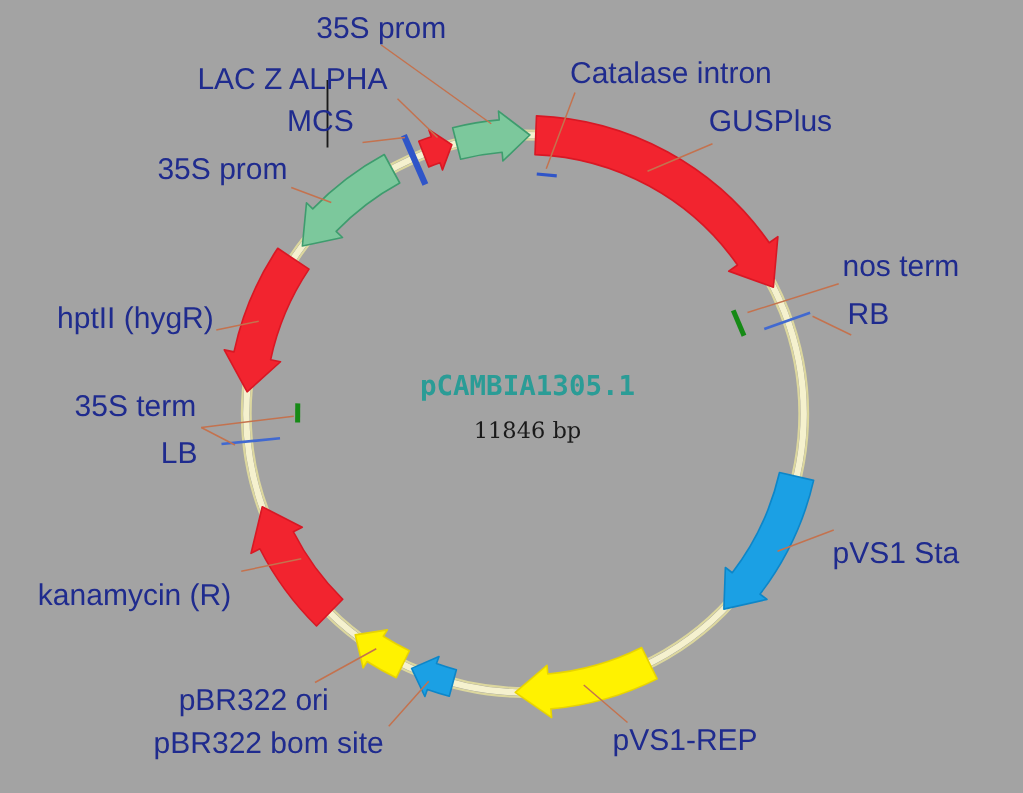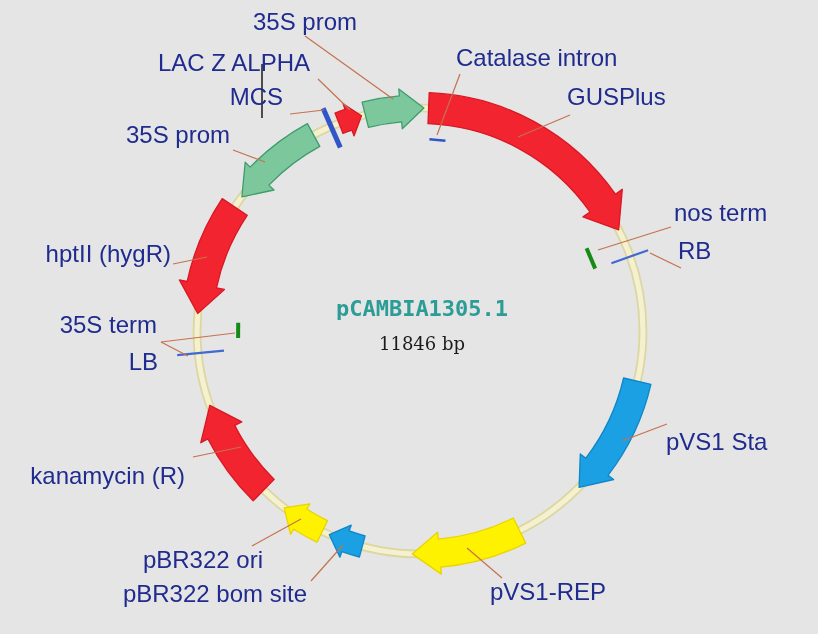--- a/index.html
+++ b/index.html
@@ -1,16 +1,16 @@
 <!DOCTYPE html>
 <html><head>
 <meta charset="utf-8">
 <style>
   html,body{margin:0;padding:0;background:#ffffff;}
-  .stage{position:relative;width:818px;height:634px;background:#e5e5e5;overflow:hidden;}
+  .stage{position:relative;width:818px;height:634px;background:#a3a3a3;overflow:hidden;}
   svg{display:block;}
   .lbl{font-family:"Liberation Sans",sans-serif;font-size:24px;fill:#1F2B8E;}
   .ttl{font-family:"DejaVu Sans Mono",monospace;font-weight:bold;font-size:22px;fill:#2B9C96;}
   .sub{font-family:"DejaVu Serif",serif;font-size:18px;fill:#1a1a1a;}
 </style>
 </head>
 <body>
 
 <div class="stage">
   <svg id="plasmid-svg" width="818" height="634" viewBox="0 0 818 634" xmlns="http://www.w3.org/2000/svg">

